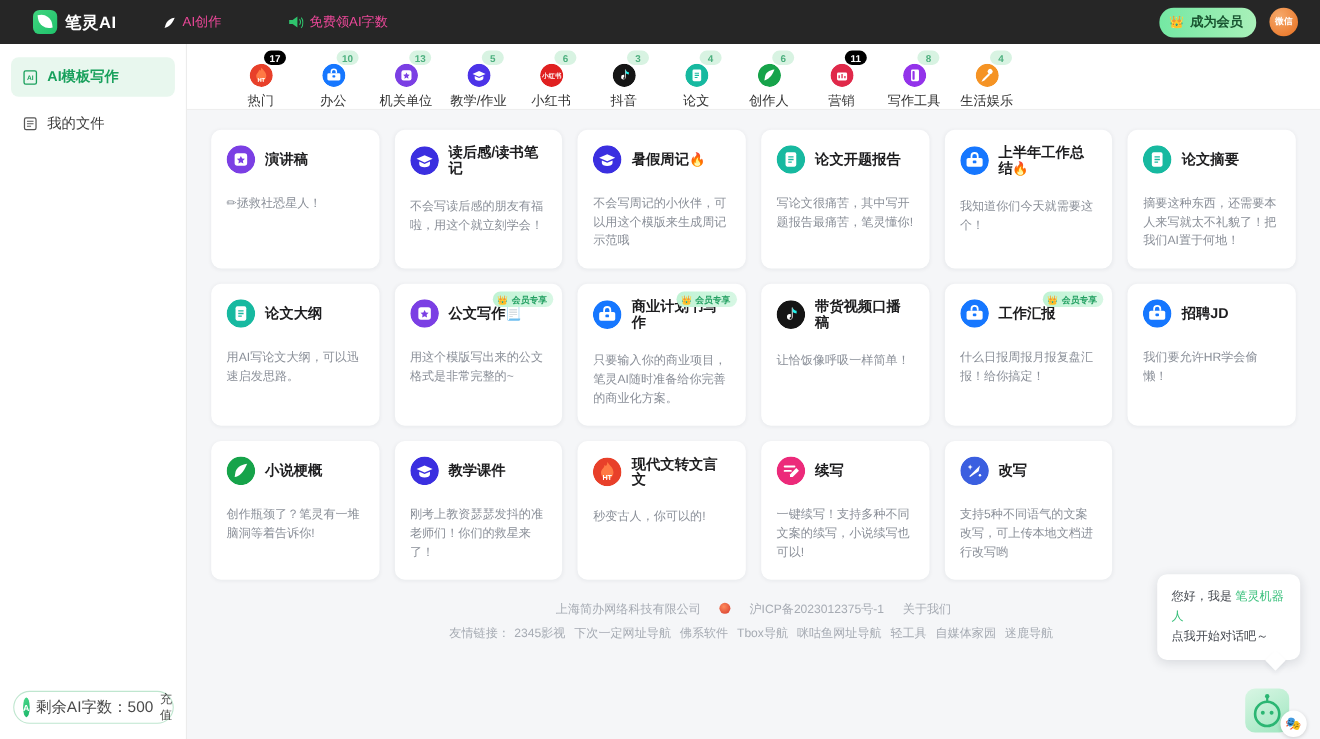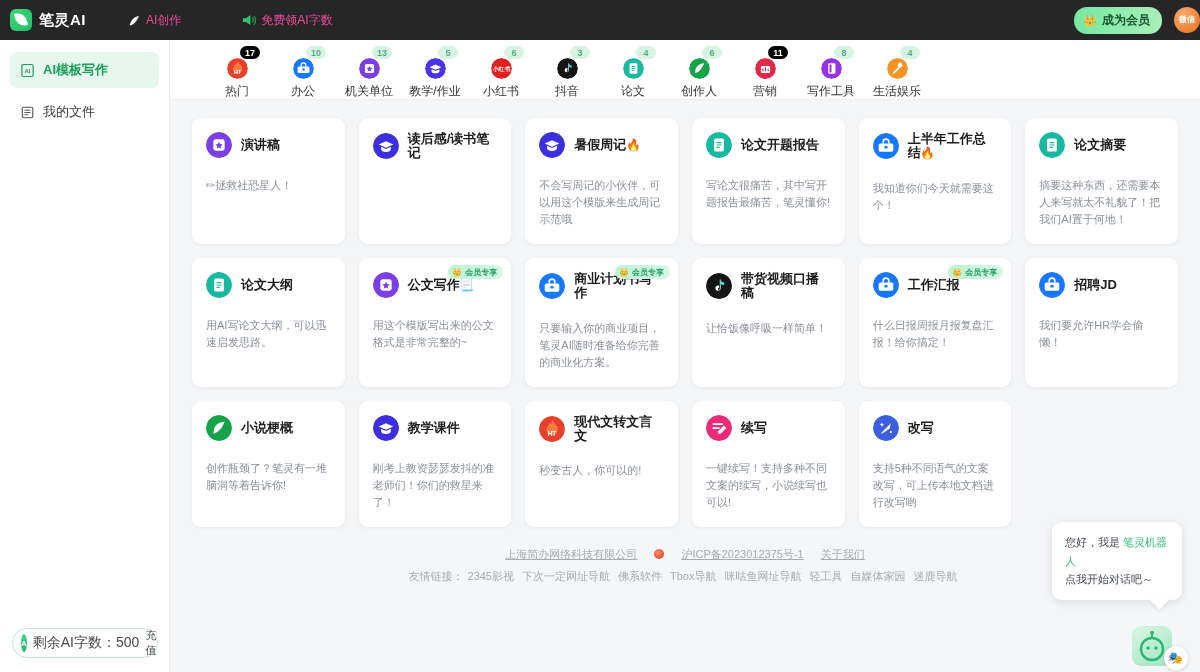--- a/index.html
+++ b/index.html
@@ -5,21 +5,21 @@
   * { box-sizing: border-box; margin: 0; padding: 0; }
   html, body {
     width: 1200px; height: 672px;
     font-family: "Liberation Sans", "DejaVu Sans", sans-serif;
     background: #f5f6f8;
     overflow: hidden;
   }
   
   .topbar {
     height: 40px; background: #262626; display: flex; align-items: center;
-    padding: 0 0; position: relative;
+    padding: 0 20px; position: relative;
   }
   .brand { display: flex; align-items: center; gap: 7px; margin-left: 10px; }
   .brand-logo {
     width: 22px; height: 22px; border-radius: 6px;
     background: linear-gradient(135deg,#41d47f,#1fc26b);
     position: relative;
   }
   .brand-logo::after{
     content:""; position:absolute; left:5px; top:4px; width:12px; height:13px;
     background:#fff; border-radius: 0 10px 0 10px; transform: rotate(-8deg);
@@ -102,21 +102,21 @@
     position:absolute; right:8px; top:7px; height:14px; padding:0 6px 0 4px;
     background:linear-gradient(90deg,#bff3d4,#d7f7e4); border-radius:7px;
     display:flex; align-items:center; gap:3px; font-size:8px; color:#25a163; font-weight:700;
   }
   .vip-tag .crown2{ font-size:8px; }
   
   .footer{
     text-align:center; padding-top:16px; font-size:11px; color:#a6abb3; line-height:2;
   }
   .footer a{ color:#a6abb3; text-decoration:none; margin:0 4px;}
-  .foot-row1 span{ margin:0 7px;text-decoration:underline;}
+  .foot-row1 span{ margin:0 7px;}
   .icp-ico{ display:inline-block; width:10px;height:10px;border-radius:50%;
     background:radial-gradient(circle at 40% 35%,#ff8b5c,#d4372b); vertical-align:-1px;}
   
   .chat-bubble{
     position:absolute; right:18px; bottom:72px; background:#fff; border-radius:9px;
     box-shadow:0 2px 10px rgba(20,30,50,.13); padding:11px 13px; width:130px;
     font-size:11px; color:#44484f; line-height:1.7;
   }
   .chat-bubble .hl{ color:#3ac07c; }
   .chat-bubble::after{
@@ -314,20 +314,21 @@
           </div>
           <div class="card">
             <div class="card-head">
               <svg class="card-ico" width="26" height="26" viewBox="0 0 32 32">
                 <circle cx="16" cy="16" r="16" fill="#3b2fe0"></circle>
                 <path d="M16 10l9 4-9 4-9-4z" fill="#fff"></path>
                 <path d="M10 17v3c0 2 2.7 3.4 6 3.4s6-1.4 6-3.4v-3l-6 2.7z" fill="#fff"></path>
               </svg>
               <div class="card-title">读后感/读书笔记</div>
             </div>
+            <div class="card-desc">不会写读后感的朋友有福啦，用这个就立刻学会！</div>
           </div>
           <div class="card">
             <div class="card-head">
               <svg class="card-ico" width="26" height="26" viewBox="0 0 32 32">
                 <circle cx="16" cy="16" r="16" fill="#3b2fe0"></circle>
                 <path d="M16 10l9 4-9 4-9-4z" fill="#fff"></path>
                 <path d="M10 17v3c0 2 2.7 3.4 6 3.4s6-1.4 6-3.4v-3l-6 2.7z" fill="#fff"></path>
               </svg>
               <div class="card-title">暑假周记<span class="fire">🔥</span></div>
             </div>

